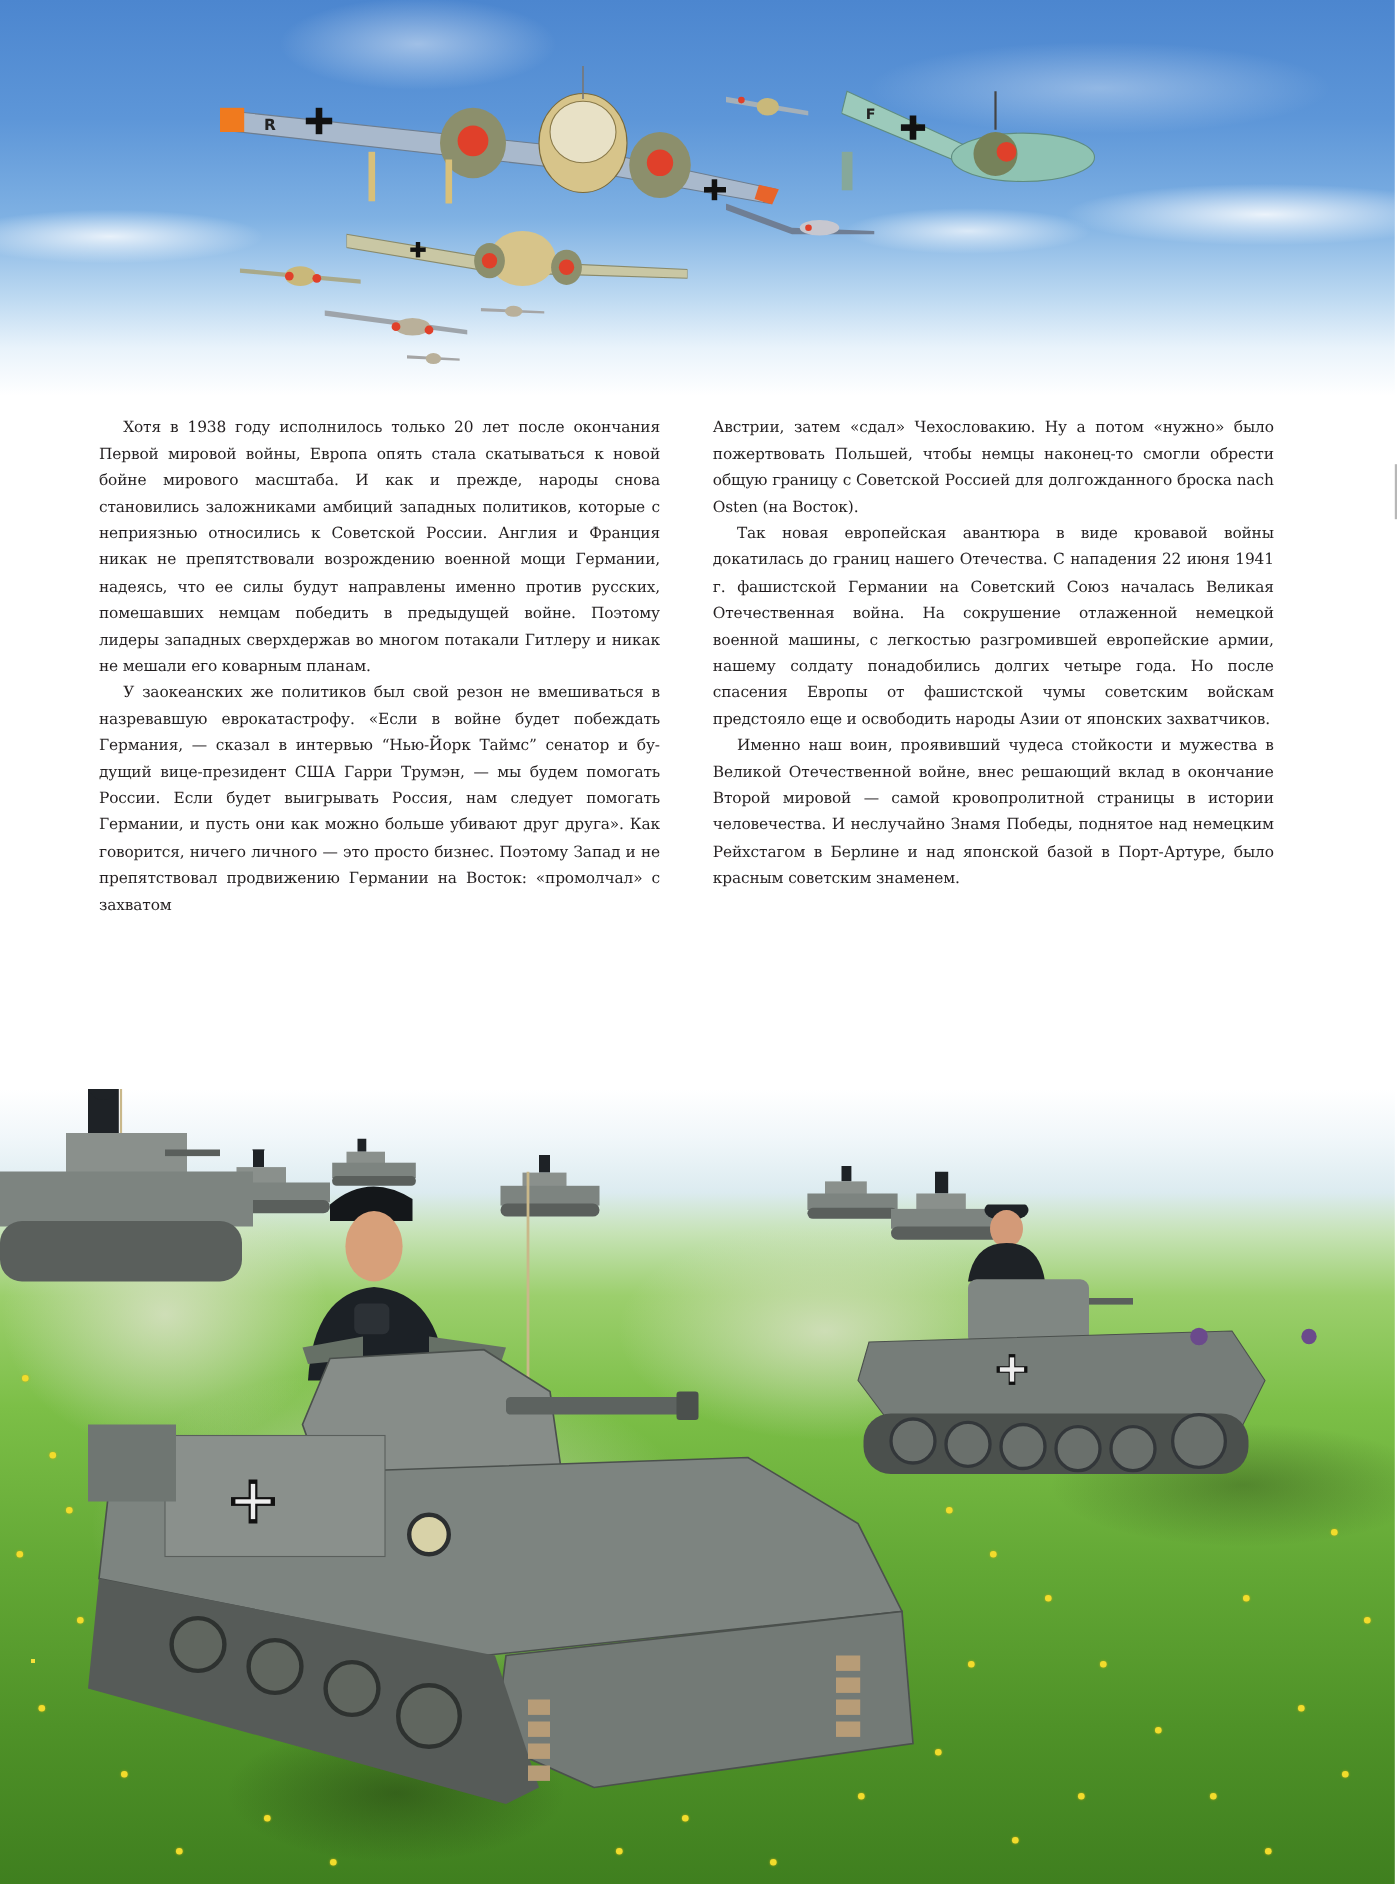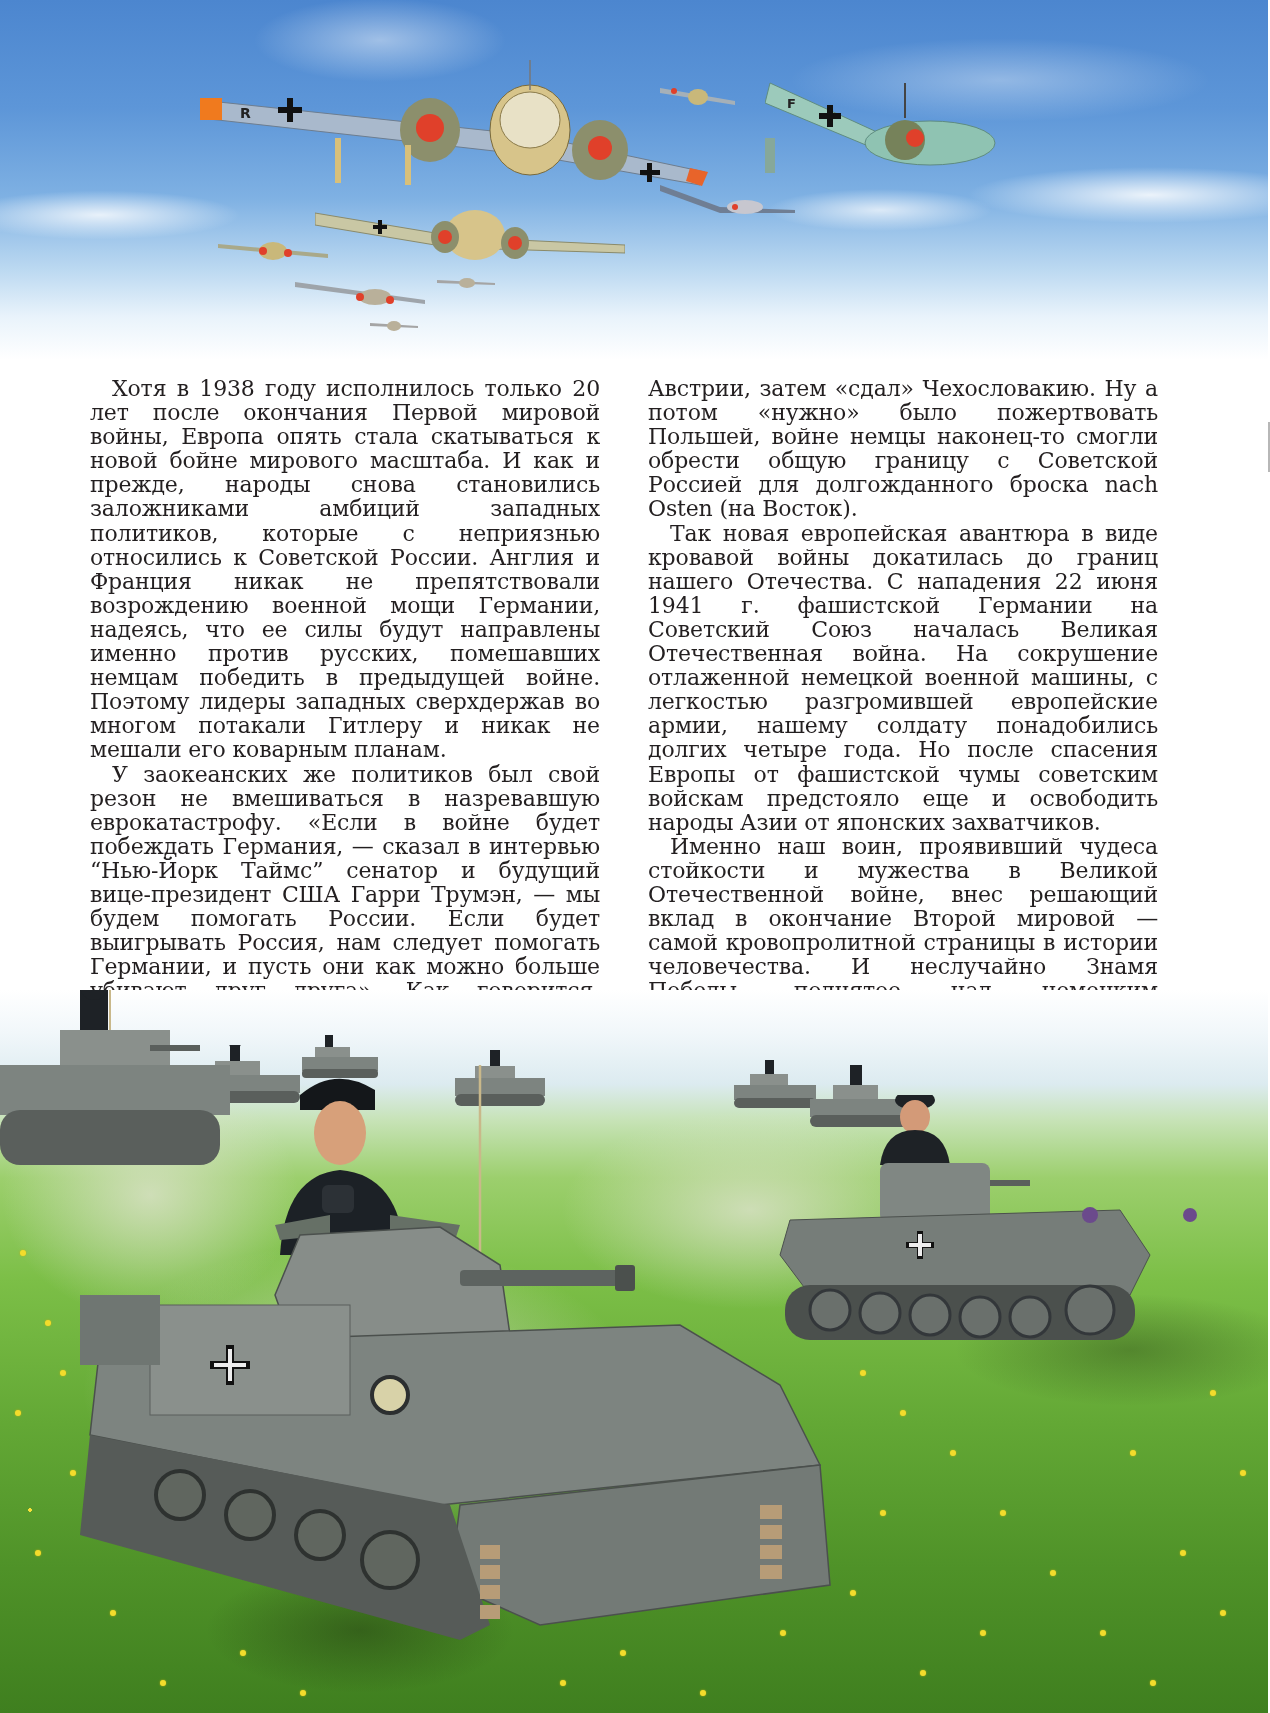--- a/index.html
+++ b/index.html
@@ -20,21 +20,21 @@
   .plane { position: absolute; }
   .plane svg { display: block; width: 100%; height: 100%; }
 
   
   .columns {
     position: absolute; top: 377px; left: 90px; width: 1068px;
     display: flex; justify-content: space-between;
   }
   .col { width: 510px; }
   .col p {
-    font-size: 22px; line-height: 24.1px; text-align: justify;
+    font-size: 14px; line-height: 24.1px; text-align: justify;
     text-indent: 22px; letter-spacing: -0.15px;
     hyphens: manual;
   }
   .col p.cont { text-indent: 0; }
 
   .edge-mark {
     position: absolute; left: 1268px; top: 422px; width: 2px; height: 50px; background: #b7b7b7;
   }
 
   
@@ -177,21 +177,21 @@
       </svg>
   </div>
 </div>
 
 <div class="columns">
   <div class="col">
     <p>Хотя в 1938 году исполнилось только 20 лет после окончания Первой мировой войны, Европа опять стала скатываться к новой бойне мирового масштаба. И как и прежде, народы снова становились заложниками амбиций западных политиков, которые с неприязнью относились к Советской России. Англия и Франция никак не препятствовали возрождению военной мощи Германии, надеясь, что ее силы будут направлены именно против русских, помешавших немцам победить в предыдущей войне. Поэтому лидеры западных сверхдержав во многом потакали Гитлеру и никак не мешали его коварным планам.</p>
     <p>У заокеанских же политиков был свой резон не вмешиваться в назревавшую еврокатастрофу. «Если в войне будет побеждать Германия, — ска­зал в интервью “Нью-Йорк Таймс” сенатор и бу­дущий вице-президент США Гарри Трумэн, — мы будем помогать России. Если будет выигрывать Россия, нам следует помогать Германии, и пусть они как можно больше убивают друг друга».  Как говорится, ничего личного — это просто бизнес. Поэтому Запад и не препятствовал продвижению Германии на Восток: «промолчал» с захватом</p>
   </div>
   <div class="col">
-    <p class="cont">Австрии, затем «сдал» Чехословакию. Ну а по­том «нужно» было пожертвовать Польшей, войне немцы наконец-то смогли обрести общую гра­ницу с Советской Россией для долгожданного броска nach Osten (на Восток).</p>
+    <p class="cont">Австрии, затем «сдал» Чехословакию. Ну а по­том «нужно» было пожертвовать Польшей, чтобы немцы наконец-то смогли обрести общую гра­ницу с Советской Россией для долгожданного броска nach Osten (на Восток).</p>
     <p>Так новая европейская авантюра в виде кровавой войны докатилась до границ нашего Отечества. С нападения 22 июня 1941 г. фашистской Германии на Советский Союз началась Великая Отечественная война. На сокрушение отлаженной немецкой военной машины, с легкостью разгромившей европейские армии, нашему солдату понадобились долгих четыре года. Но после спасения Европы от фашистской чумы советским войскам предстояло еще и освободить народы Азии от японских захватчиков.</p>
     <p>Именно наш воин, проявивший чудеса стой­кости и мужества в Великой Отечественной войне, внес решающий вклад в окончание Второй мировой — самой кровопролитной страницы в истории человечества. И неслучайно Знамя Победы, поднятое над немецким Рейхстагом в Берлине и над японской базой в Порт-Артуре, было красным советским знаменем.</p>
   </div>
 </div>
 
 <div class="edge-mark"></div>
 
 <div class="meadow">
 
   <div class="haze" style="left:80px; top:250px; width:560px; height:300px;"></div>

